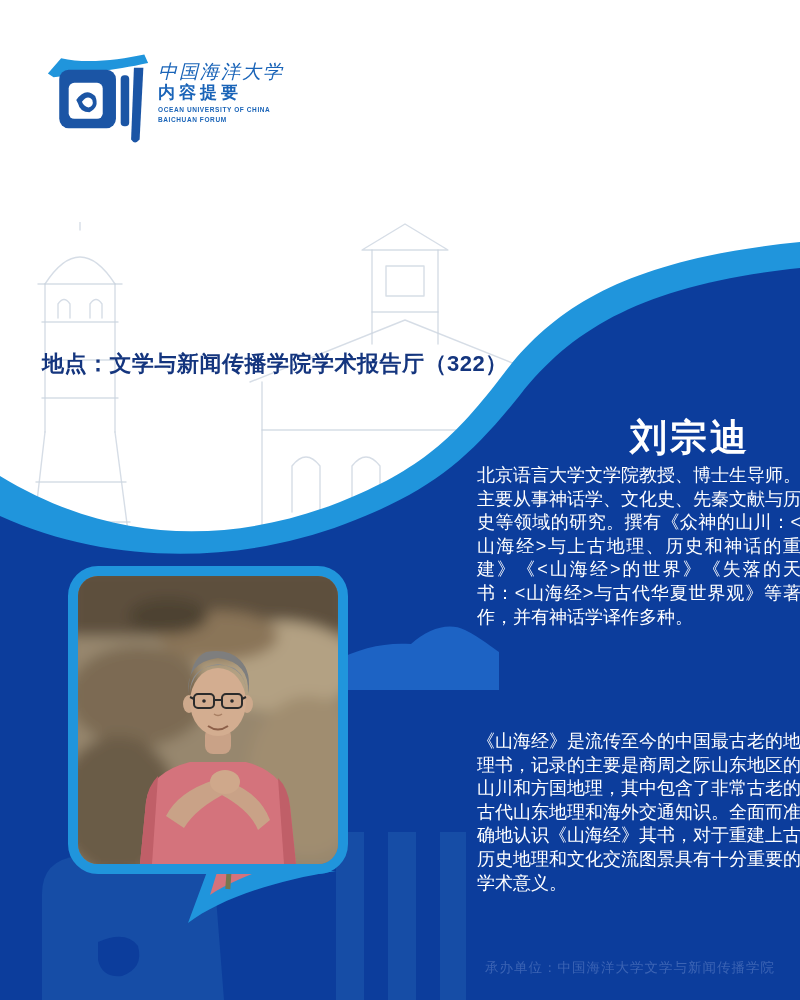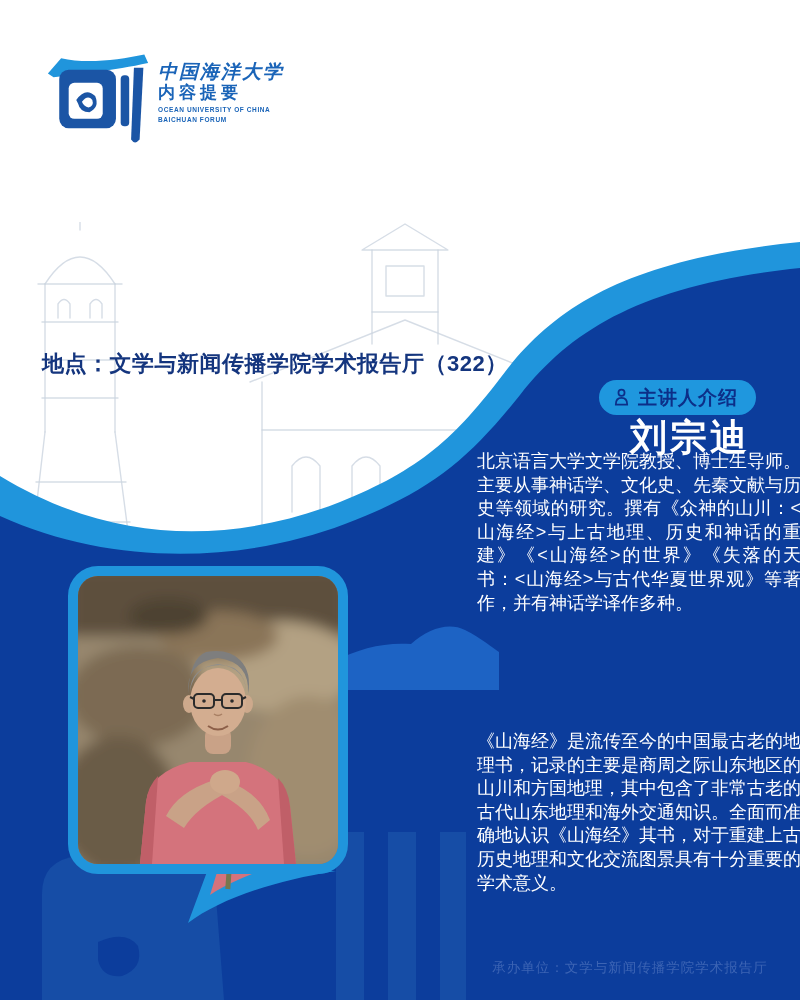--- a/index.html
+++ b/index.html
@@ -38,21 +38,21 @@
   .wm .subtle{fill:var(--wm-subtle,#164da6);}
   .wm .bgfill{fill:var(--deep-blue,#0c3d9c);}
 
   
   .logo{position:absolute;left:46px;top:46px;z-index:5;display:flex;align-items:flex-start;}
   .logo-mark{width:104px;height:104px;}
   .logo-mark .lt{fill:var(--accent-blue,#2095dc);}
   .logo-mark .dk{fill:#1b55a5;}
   .logo-mark .wh{fill:#ffffff;}
   .logo-text{margin-left:8px;margin-top:16px;color:var(--logo-blue,#1a64b8);}
-  .uni-zh{font-family:"DejaVu Serif","Liberation Serif",serif;font-weight:700;font-size:19px;letter-spacing:2px;font-style:italic;line-height:1.0;text-align:center;}
+  .uni-zh{font-family:"DejaVu Serif","Liberation Serif",serif;font-weight:400;font-size:19px;letter-spacing:2px;font-style:italic;line-height:1.0;text-align:center;}
   .forum-zh{font-weight:700;font-size:17px;letter-spacing:4px;margin-top:3px;line-height:1.1;}
   .en-line{font-size:6.5px;font-weight:700;letter-spacing:.6px;margin-top:3px;line-height:1.2;}
 
   
   .title{
     position:absolute;left:44px;top:160px;z-index:5;width:720px;
     font-family:"DejaVu Serif","Liberation Serif",serif;
     font-size:41px;font-weight:900;color:var(--navy-text,#14357e);letter-spacing:1px;white-space:nowrap;
   }
   .info-line{
@@ -74,21 +74,21 @@
 
   
   .speaker-name{
     position:absolute;left:540px;top:413px;width:300px;z-index:6;text-align:center;
     font-size:37px;font-weight:700;color:#ffffff;letter-spacing:3px;
   }
   .para{
     position:absolute;left:477px;width:324px;z-index:6;color:#ffffff;
     font-size:18px;line-height:23.6px;text-align:justify;letter-spacing:0;
   }
-  .bio{top:450px;}
+  .bio{top:464px;}
   .summary{top:730px;}
   .foot{
     position:absolute;left:460px;width:340px;z-index:6;text-align:center;
     font-family:"DejaVu Serif","Liberation Serif",serif;
     font-size:13.5px;color:var(--footer-text,#3c64b4);letter-spacing:1px;
   }
   .foot-host{top:924px;}
   .foot-org{top:959px;}
 
   
@@ -167,33 +167,26 @@
       <div class="uni-zh">中国海洋大学</div>
       <div class="forum-zh">内容提要</div>
       <div class="en-line">OCEAN UNIVERSITY OF CHINA</div>
       <div class="en-line">BAICHUAN FORUM</div>
     </div>
   </div>
 
 
   <div class="info-line info-loc"><span>地点：</span><span>文学与新闻传播学院学术报告厅（322）</span></div>
 
-  <div class="badge badge-speaker">
-    <svg viewBox="0 0 24 24">
-      <circle cx="12" cy="6.5" r="3.5"></circle>
-      <path d="M5.5,20 C5.5,14.5 8.5,12.5 12,12.5 C15.5,12.5 18.5,14.5 18.5,20 Z"></path>
-    </svg>
-    <span class="badge-label">主讲人介绍</span>
-  </div>
   <div class="speaker-name">刘宗迪</div>
   <div class="para bio">北京语言大学文学院教授、博士生导师。主要从事神话学、文化史、先秦文献与历史等领域的研究。撰有《众神的山川：&lt;山海经&gt;与上古地理、历史和神话的重建》《&lt;山海经&gt;的世界》《失落的天书：&lt;山海经&gt;与古代华夏世界观》等著作，并有神话学译作多种。</div>
 
   <div class="para summary">《山海经》是流传至今的中国最古老的地理书，记录的主要是商周之际山东地区的山川和方国地理，其中包含了非常古老的古代山东地理和海外交通知识。全面而准确地认识《山海经》其书，对于重建上古历史地理和文化交流图景具有十分重要的学术意义。</div>
 
-  <div class="foot foot-org">承办单位：文学与新闻传播学院学术报告厅</div>
+  <div class="foot foot-org">承办单位：中国海洋大学文学与新闻传播学院</div>
 
   <div class="photo-frame">
     <svg width="260" height="288" viewBox="0 0 260 288">
       <defs>
         <filter id="blur1" x="-20%" y="-20%" width="140%" height="140%">
           <feGaussianBlur stdDeviation="7"></feGaussianBlur>
         </filter>
       </defs>
 
       <g filter="url(#blur1)">

